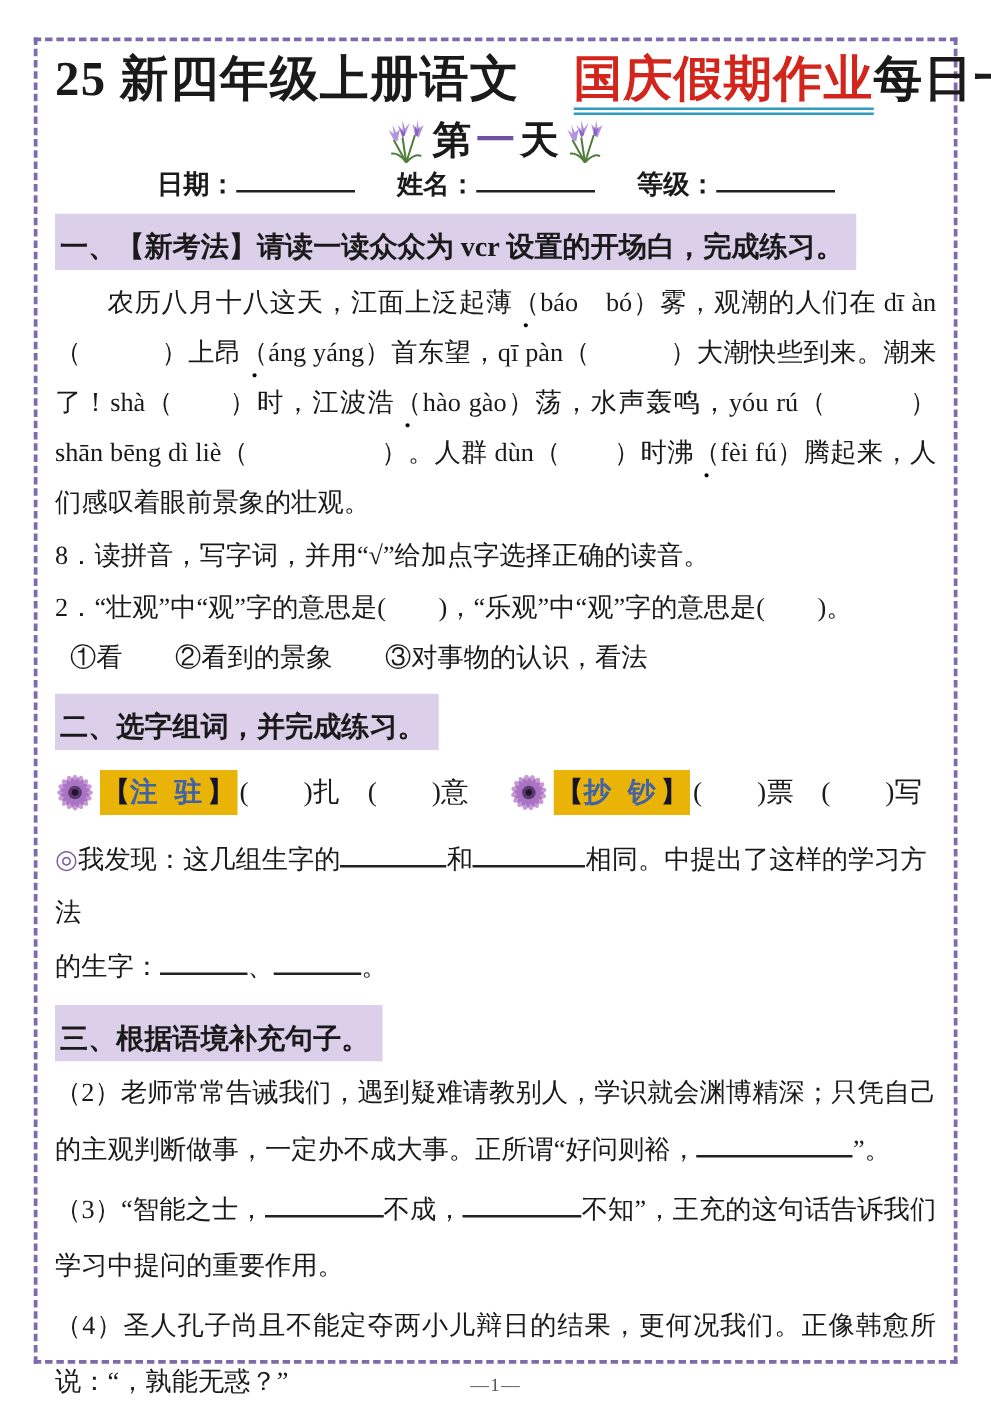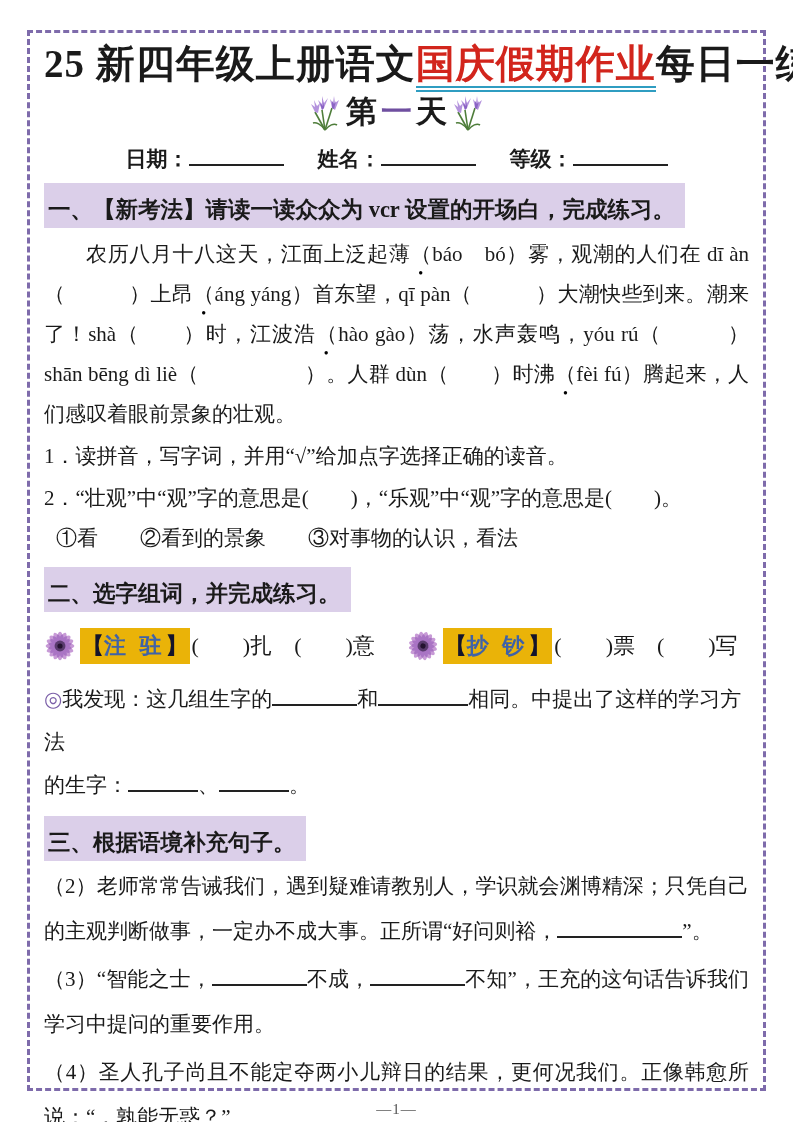--- a/index.html
+++ b/index.html
@@ -15,31 +15,31 @@
     border:3px dashed #7e6bab; pointer-events:none;
   }
   .content { position:relative; padding:40px 44px 0 44px; }
 
   
   .title {
     text-align:center; font-size:39px; font-weight:bold; line-height:48px;
     letter-spacing:1px; white-space:nowrap;
   }
   .title-red {
-    color:#d2251c; border-bottom:6px double #2f9dc1; padding-bottom:1px;
+    color:#d2251c; border-bottom:6px double #2f9dc1; padding-bottom:1px;margin-left:43px;
   }
   .subtitle {
     display:flex; justify-content:center; align-items:center; gap:4px;
     font-size:31px; font-weight:bold; margin-top:4px; line-height:40px;
   }
   .subtitle .purple-char { color:#6f4fa0; }
   .flower-svg { display:inline-block; vertical-align:middle; }
   .fields {
     display:flex; justify-content:center; align-items:flex-end; gap:34px;
-    font-size:21px; font-weight:bold; margin-top:12px; line-height:30px;
+    font-size:21px; font-weight:bold; margin-top:0; line-height:30px;
   }
   .fields .blank { width:95px; }
 
   .blank {
     display:inline-block; border-bottom:2px solid #222; height:20px;
     vertical-align:baseline;
   }
 
   
   .sec-heading {
@@ -142,21 +142,21 @@
 
     <div class="fields">
       <span><span>日期：</span><span class="blank"></span></span>
       <span><span>姓名：</span><span class="blank"></span></span>
       <span><span>等级：</span><span class="blank"></span></span>
     </div>
 
     <div>
       <div class="sec-heading">一、【新考法】请读一读众众为 vcr 设置的开场白，完成练习。</div>
       <p class="passage"><span>农历八月十八这天，江面上泛起</span><span class="dotted">薄</span><span>（báo　bó）雾，观潮的人们在 dī àn（　　　）上</span><span class="dotted">昂</span><span>（áng yáng）首东望，qī pàn（　　　）大潮快些到来。潮来了！shà（　　）时，江波</span><span class="dotted">浩</span><span>（hào gào）荡，水声轰鸣，yóu rú（　　　）shān bēng dì liè（　　　　　）。人群 dùn（　　）时</span><span class="dotted">沸</span><span>（fèi fú）腾起来，人们感叹着眼前景象的壮观。</span></p>
-      <div class="qline">1．读拼音，写字词，并用“√”给加点字选择正确的读音。</div>
+      <div class="qline">8．读拼音，写字词，并用“√”给加点字选择正确的读音。</div>
       <div class="qline">2．“壮观”中“观”字的意思是(　　)，“乐观”中“观”字的意思是(　　)。</div>
       <div class="qoptions">①看　　②看到的景象　　③对事物的认识，看法</div>
     </div>
 
     <div>
       <div class="sec-heading">二、选字组词，并完成练习。</div>
       <div class="char-row">
         <svg class="flower-daisy" width="52" height="52" viewBox="0 0 40 40">
           <g transform="translate(20,20)">
             <g fill="#c79ad6">

